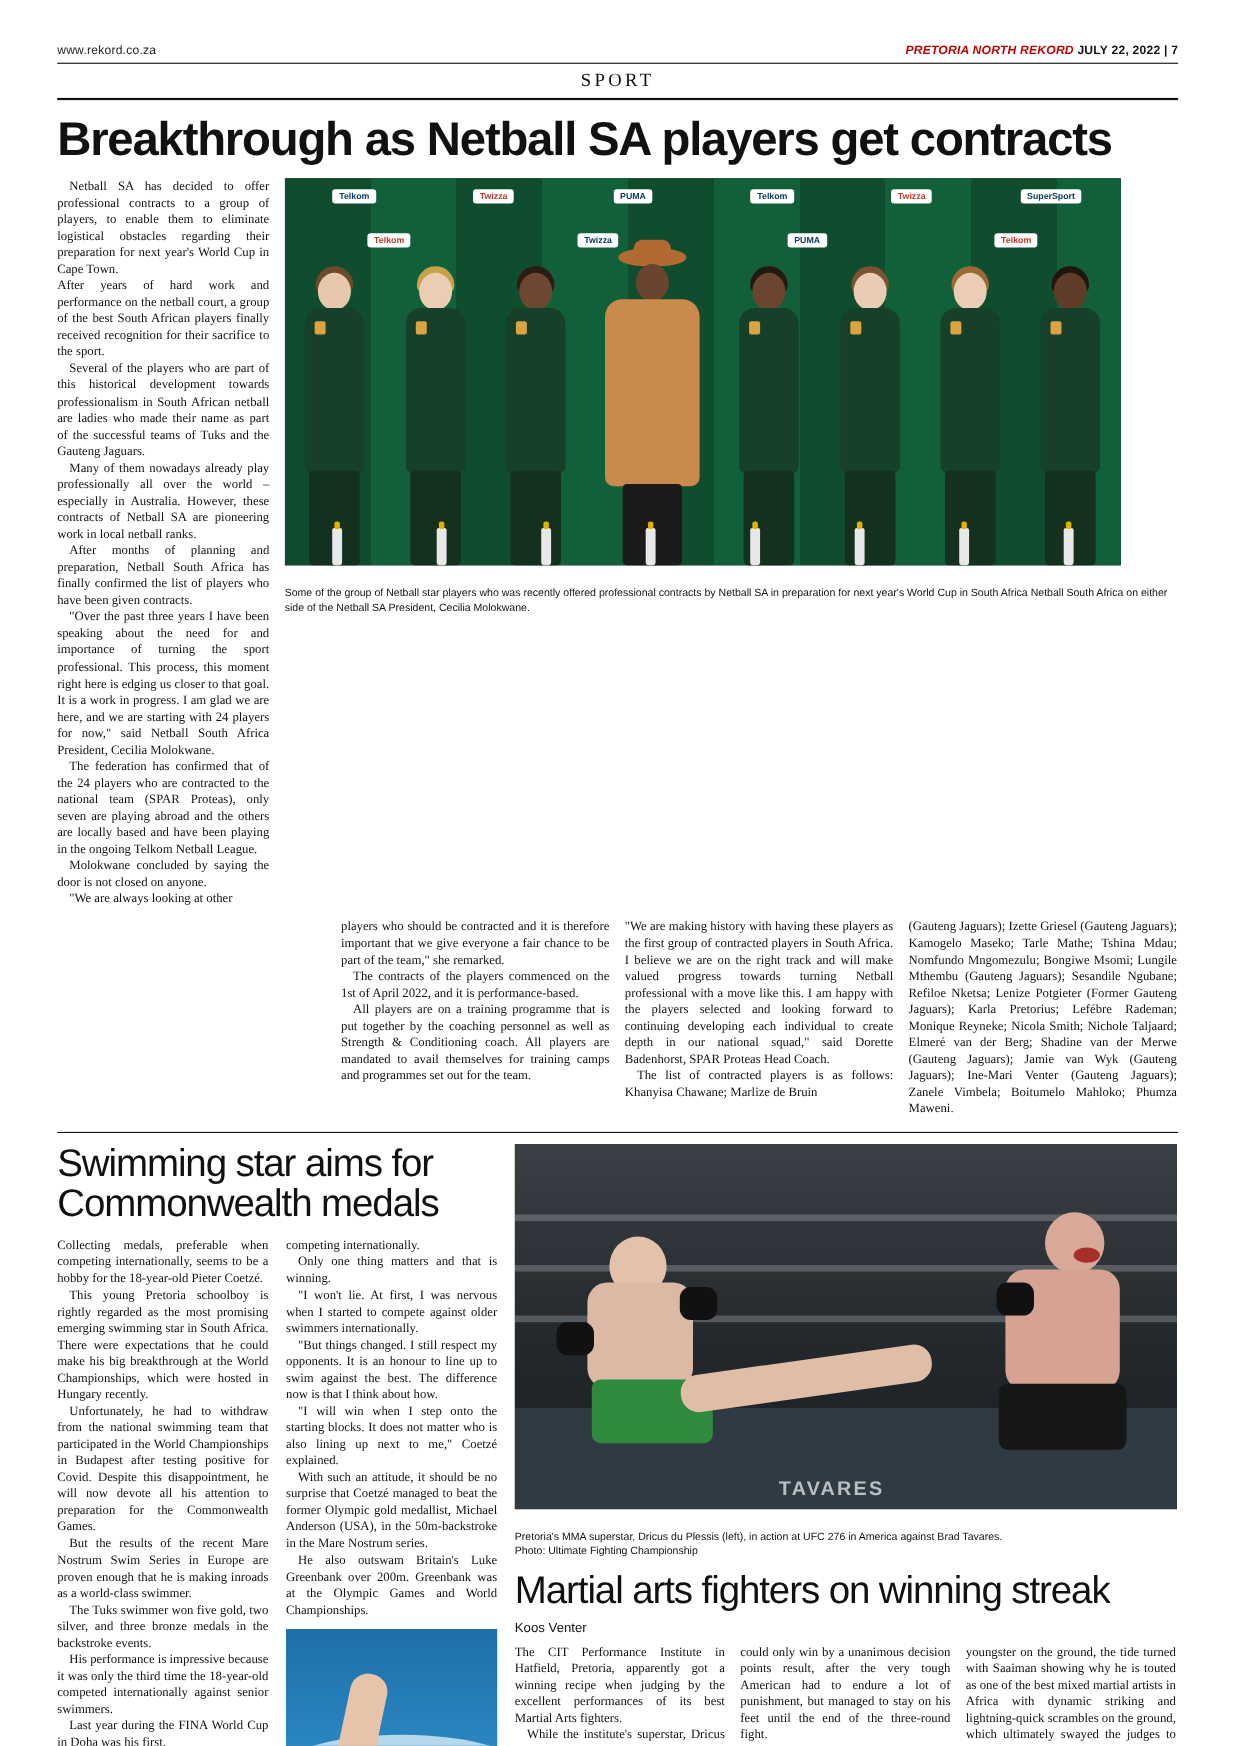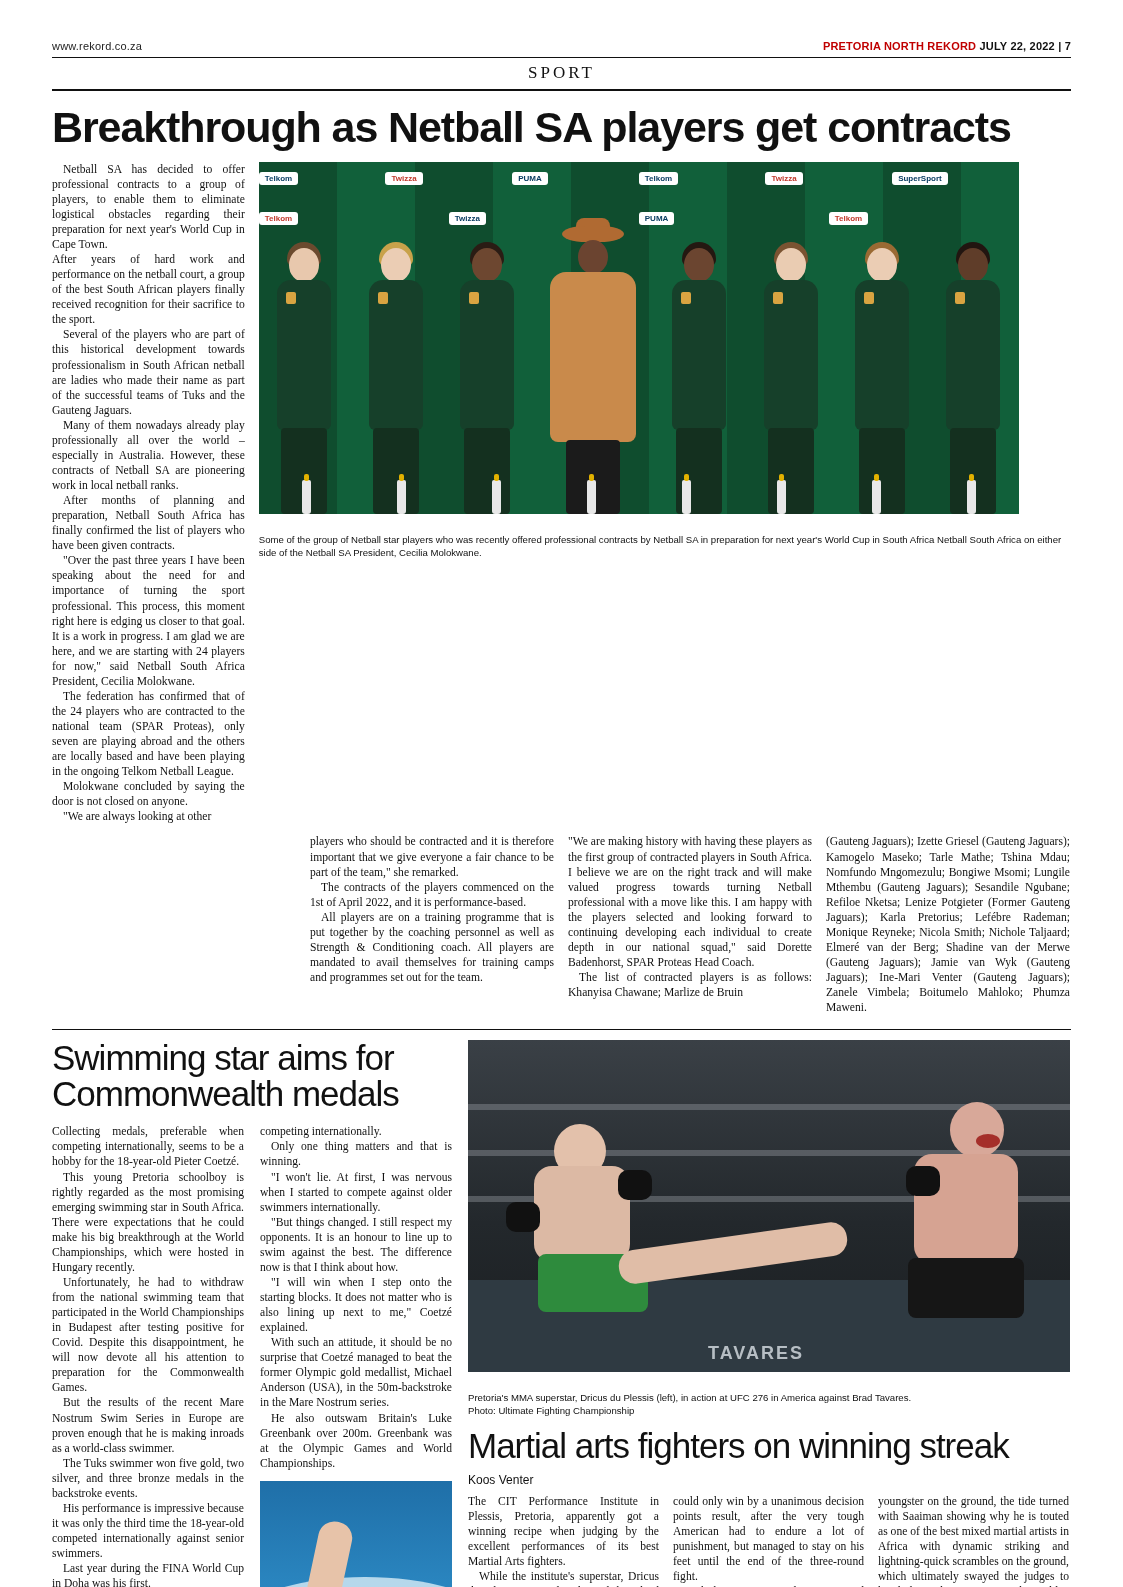--- a/index.html
+++ b/index.html
@@ -4,21 +4,21 @@
 <style>
   html,body{margin:0;padding:0;background:#ffffff;}
   body{width:1123px;height:1587px;font-family:"Liberation Serif",serif;color:#111;}
   .page{position:relative;width:1123px;height:1587px;padding:0;box-sizing:border-box;}
   .inner{position:absolute;left:52px;top:40px;width:1019px;}
 
   
   .masthead{display:flex;justify-content:space-between;align-items:center;font-family:"Liberation Sans",sans-serif;font-size:11px;letter-spacing:.2px;}
   .masthead .url{color:#222;}
   .masthead .right{font-weight:bold;}
-  .masthead .right .pub{color:#c00000;}
+  .masthead .right .pub{color:#c00000;font-style:italic;}
   .masthead .right .date{color:#111;}
   .rule-thin{border-top:1px solid #111;margin-top:5px;}
   .section-band{text-align:center;font-family:"Liberation Serif",serif;font-size:17px;letter-spacing:3px;padding:5px 0 6px;}
   .rule-thick{border-top:2px solid #111;}
 
   h1.headline{font-family:"Liberation Sans",sans-serif;font-weight:bold;font-size:43px;line-height:1.04;letter-spacing:-1.1px;margin:14px 0 12px;}
 
   
   .top-wrap{display:flex;gap:14px;}
   .col-narrow{width:244px;}
@@ -46,21 +46,21 @@
   .byline{font-family:"Liberation Sans",sans-serif;font-size:12px;margin:0 0 7px;}
   .three-col{display:flex;gap:14px;}
   .three-col .c{width:191px;}
 
   .photo-swim{width:192px;height:258px;position:relative;overflow:hidden;background:#1e5f8f;margin-bottom:4px;}
 
   
   .bg-board{position:absolute;inset:0;background:
      repeating-linear-gradient(90deg,#0f4d2e 0 78px,#11603a 78px 156px);}
   .logos-row{position:absolute;left:0;right:0;height:26px;display:flex;}
-  .logo-cell{flex:1;display:flex;align-items:center;justify-content:flex-start;}
+  .logo-cell{flex:1;display:flex;align-items:center;justify-content:center;}
   .logo-pill{background:#fff;border-radius:3px;font-family:"Liberation Sans",sans-serif;font-size:8px;font-weight:bold;color:#0a3d62;padding:2px 6px;white-space:nowrap;}
   .logo-pill.alt{color:#c0392b;}
   .players{position:absolute;left:0;right:0;bottom:0;height:300px;display:flex;align-items:flex-end;justify-content:space-around;}
   .player{width:66px;height:272px;position:relative;}
   .p-head{position:absolute;left:50%;transform:translateX(-50%);top:6px;width:30px;height:34px;border-radius:50%;}
   .p-hair{position:absolute;left:50%;transform:translateX(-50%);top:0px;width:34px;height:24px;border-radius:17px 17px 6px 6px;}
   .p-body{position:absolute;left:50%;transform:translateX(-50%);top:38px;width:54px;height:150px;border-radius:14px 14px 6px 6px;background:#16402a;}
   .p-legs{position:absolute;left:50%;transform:translateX(-50%);top:186px;width:46px;height:86px;background:#14301f;border-radius:4px;}
   .p-emblem{position:absolute;left:9px;top:12px;width:10px;height:12px;background:#d9a441;border-radius:2px;}
   .coach{width:96px;height:290px;position:relative;}
@@ -331,21 +331,21 @@
         <div class="caption">
           <div>Pretoria's MMA superstar, Dricus du Plessis (left), in action at UFC 276 in America against Brad Tavares.</div>
           <b>Photo: Ultimate Fighting Championship</b>
         </div>
 
         <h2 class="martial">Martial arts fighters on winning streak</h2>
         <p class="byline">Koos Venter</p>
 
         <div class="three-col">
           <div class="c">
-            <p class="body first">The CIT Performance Institute in Plessis, Pretoria, apparently got a winning recipe when judging by the excellent performances of its best Martial Arts fighters.</p>
+            <p class="body first">The CIT Performance Institute in Hatfield, Pretoria, apparently got a winning recipe when judging by the excellent performances of its best Martial Arts fighters.</p>
             <p class="body">While the institute's superstar, Dricus du Plessis, recently claimed his third victory in the prestigious Ultimate Fighting Championship (UFC) in America, two of their emerging young fighters also won crucial fights in the local Extreme Fighting Championship (EFC).</p>
 
           </div>
           <div class="c">
             <p class="body first">could only win by a unanimous decision points result, after the very tough American had to endure a lot of punishment, but managed to stay on his feet until the end of the three-round fight.</p>
             <p class="body">With this victory, Du Plessis managed to establish himself among the top 15 of the UFC's rankings. So, his chances of winning a UFC championship belt are getting better.</p>
 
           </div>
           <div class="c">
             <p class="body first">youngster on the ground, the tide turned with Saaiman showing why he is touted as one of the best mixed martial artists in Africa with dynamic striking and lightning-quick scrambles on the ground, which ultimately swayed the judges to hand him the Bantamweight golden buckle.</p>

